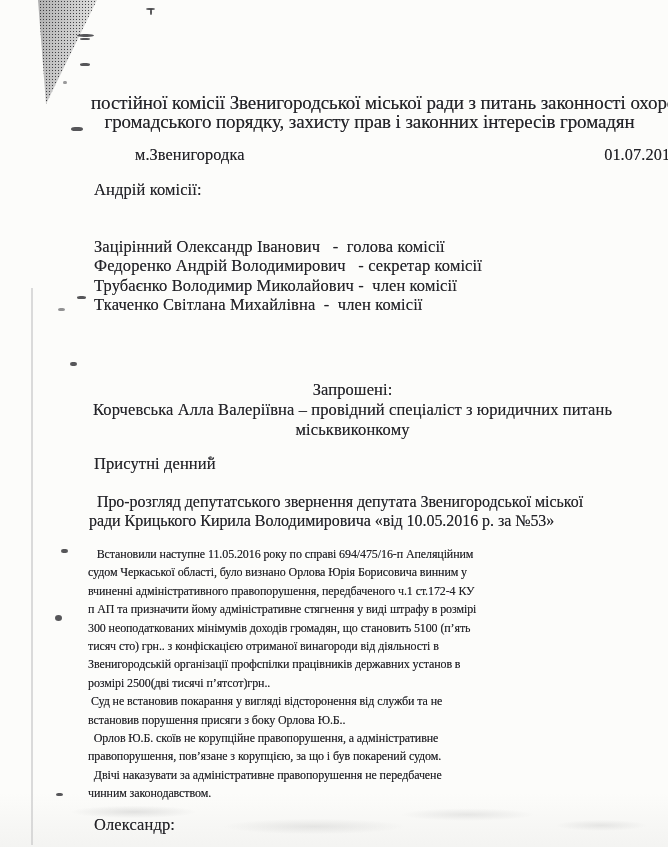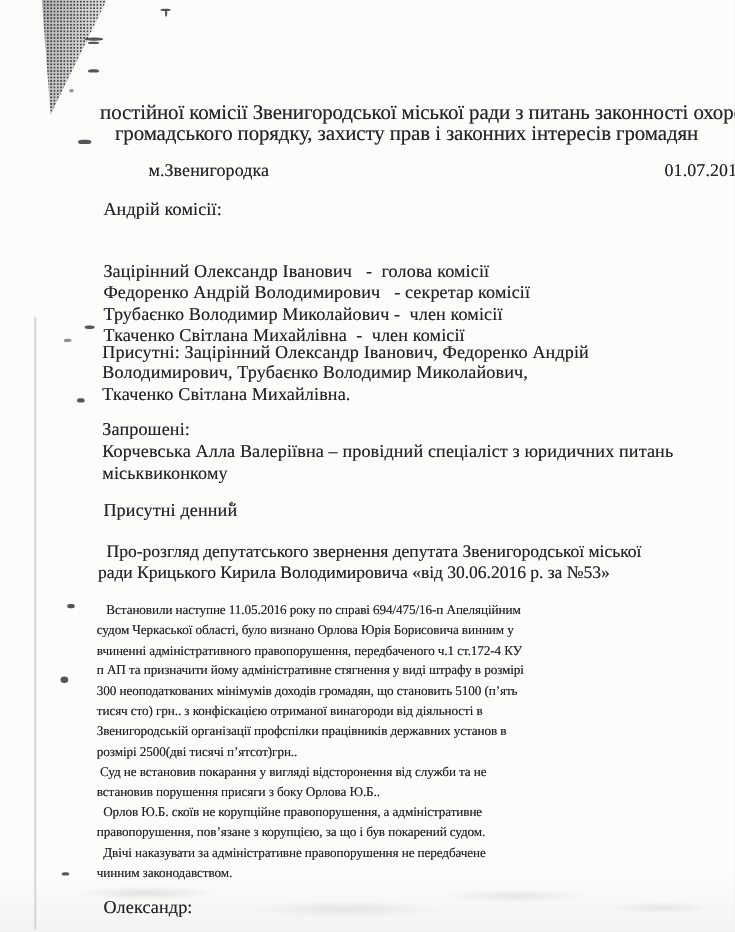--- a/index.html
+++ b/index.html
@@ -19,21 +19,21 @@
     line-height:19.3px;
     letter-spacing:0.1px;
     text-shadow:0 0 .5px rgba(35,35,40,.55);
   }
   #title{top:56px;left:91px;width:572px;text-align:center;font-size:16.8px;}
   #subtitle{top:93px;left:91px;width:557px;text-align:center;font-size:19px;letter-spacing:-0.1px;line-height:19px;}
   #meta{top:145px;left:91px;width:560px;display:flex;justify-content:space-between;font-size:16.3px;margin-left:44px;}
   #committee-heading{top:180px;left:94px;}
   #committee-members{top:217px;left:94px;margin-top:20px;}
   #present{top:310px;left:93px;}
-  #invited{top:380px;left:93px;line-height:20px;}
+  #invited{top:380px;left:93px;line-height:20px;text-align:center;}
   #agenda-heading{top:454px;left:94px;}
   #agenda-item{top:492px;left:89px;font-size:16px;letter-spacing:-0.05px;line-height:19px;}
   #findings{top:545px;left:88px;font-size:12px;line-height:18.4px;letter-spacing:-0.1px;}
   #decision-heading{top:815px;left:94px;}
 
   
   .tri{
     position:absolute;top:0;left:0;width:120px;height:115px;
     clip-path:polygon(38px 0, 97px 0, 46px 104px);
     background-image:
@@ -89,32 +89,29 @@
     <span>01.07.2016 р.</span>
   </div>
 
   <div class="block" id="committee-heading">Андрій комісії:</div>
 
   <div class="block" id="committee-members">Зацірінний Олександр Іванович   -  голова комісії
 Федоренко Андрій Володимирович   - секретар комісії
 Трубаєнко Володимир Миколайович -  член комісії
 Ткаченко Світлана Михайлівна  -  член комісії</div>
 
-  <div class="block" id="present">Присутні: Зацірінний Олександр Іванович, Федоренко Андрій
-Володимирович, Трубаєнко Володимир Миколайович,
-Ткаченко Світлана Михайлівна.</div>
 
   <div class="block" id="invited">Запрошені:
 Корчевська Алла Валеріївна – провідний спеціаліст з юридичних питань
 міськвиконкому</div>
 
   <div class="block" id="agenda-heading">Присутні денний</div>
 
   <div class="block" id="agenda-item">  Про-розгляд депутатського звернення депутата Звенигородської міської
-ради Крицького Кирила Володимировича «від 30.06.2016 р. за №53»</div>
+ради Крицького Кирила Володимировича «від 10.05.2016 р. за №53»</div>
 
   <div class="block" id="findings">   Встановили наступне 11.05.2016 року по справі 694/475/16-п Апеляційним
 судом Черкаської області, було визнано Орлова Юрія Борисовича винним у
 вчиненні адміністративного правопорушення, передбаченого ч.1 ст.172-4 КУ
 п АП та призначити йому адміністративне стягнення у виді штрафу в розмірі
 300 неоподаткованих мінімумів доходів громадян, що становить 5100 (п’ять
 тисяч сто) грн.. з конфіскацією отриманої винагороди від діяльності в
 Звенигородській організації профспілки працівників державних установ в
 розмірі 2500(дві тисячі п’ятсот)грн..
  Суд не встановив покарання у вигляді відсторонення від служби та не

